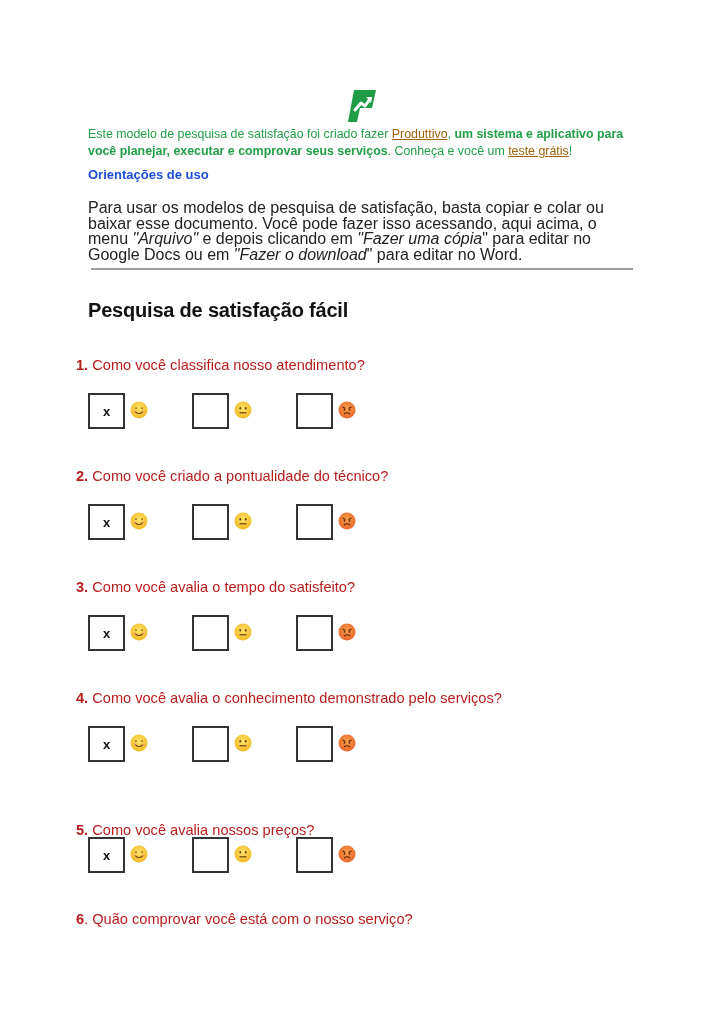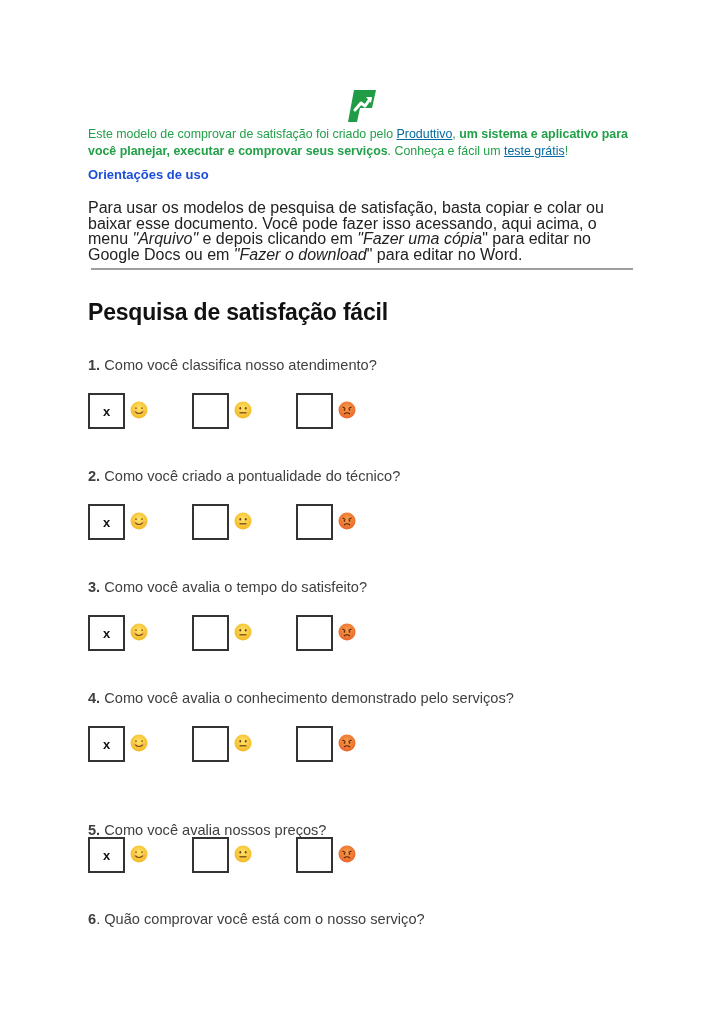--- a/index.html
+++ b/index.html
@@ -5,42 +5,42 @@
     html, body { margin: 0; padding: 0; background: #ffffff; }
     body {
       width: 725px; height: 1024px; position: relative; overflow: hidden;
       font-family: "Liberation Sans", sans-serif; color: #1a1a1a;
     }
     .logo { position: absolute; left: 346px; top: 88px; width: 32px; height: 36px; }
     .intro {
       position: absolute; left: 88px; top: 126px; width: 560px;
       font-size: 12.4px; line-height: 17px; color: #22a048;
     }
-    .intro a { color: #0369a1; text-decoration: underline; }
+    .intro a { color: #a16207; text-decoration: underline; }
     .intro b { font-weight: bold; }
     .guide-title {
       position: absolute; left: 88px; top: 167px;
       font-size: 13px; font-weight: bold; color: #1d4ed8;
     }
     .guide-body {
       position: absolute; left: 88px; top: 200px; width: 552px;
       font-size: 16px; line-height: 15.5px; color: #222;
     }
     .guide-body i { font-style: italic; }
     .divider {
       position: absolute; left: 91px; top: 268px; width: 542px; height: 2px;
       background: #9e9e9e;
     }
     .page-title {
       position: absolute; left: 88px; top: 299px;
-      font-size: 23px; font-weight: bold; color: #111; letter-spacing: -0.2px;
+      font-size: 20px; font-weight: bold; color: #111; letter-spacing: -0.2px;
     }
     .question {
-      position: absolute; left: 88px;
-      font-size: 14.6px; color: #404040;
+      position: absolute; left: 76px;
+      font-size: 14.6px; color: #b91c1c;
     }
     .question .num { font-weight: bold; }
     .options { position: absolute; left: 88px; height: 36px; width: 300px; }
     .opt { position: absolute; top: 0; height: 36px; }
     .box {
       position: absolute; left: 0; top: 0; width: 33px; height: 32px;
       border: 2px solid #333; background: #fff;
       display: flex; align-items: center; justify-content: center;
       font-size: 13px; font-weight: bold; color: #111;
     }
@@ -50,21 +50,21 @@
   </style>
 </head>
 <body>
 
 <svg class="logo" viewBox="0 0 32 36">
   <path d="M8 2 L30 2 L26 20 L14 20 L11 34 L2 34 Z" fill="#1f9c45"></path>
   <path d="M9 22 L15 15 L19 18 L24 11" fill="none" stroke="#ffffff" stroke-width="3" stroke-linecap="round" stroke-linejoin="round"></path>
   <path d="M20 9 L26 9 L25 15 Z" fill="#ffffff"></path>
 </svg>
 
-<div class="intro"><span>Este modelo de comprovar de satisfação foi criado pelo </span><a>Produttivo</a><span>, </span><b>um sistema e aplicativo para você planejar, executar e comprovar seus serviços</b><span>. Conheça e fácil um </span><a>teste grátis</a><span>!</span></div>
+<div class="intro"><span>Este modelo de pesquisa de satisfação foi criado fazer </span><a>Produttivo</a><span>, </span><b>um sistema e aplicativo para você planejar, executar e comprovar seus serviços</b><span>. Conheça e você um </span><a>teste grátis</a><span>!</span></div>
 
 <div class="guide-title">Orientações de uso</div>
 <div class="guide-body"><span>Para usar os modelos de pesquisa de satisfação, basta copiar e colar ou baixar esse documento. Você pode fazer isso acessando, aqui acima, o menu </span><i>"Arquivo"</i><span> e depois clicando em </span><i>"Fazer uma cópia</i><span>" para editar no Google Docs ou em </span><i>"Fazer o download</i><span>" para editar no Word.</span></div>
 
 <div class="divider"></div>
 
 <h1 class="page-title" style="margin:0;">Pesquisa de satisfação fácil</h1>
 
 <svg width="0" height="0" style="position:absolute">
   <defs>

